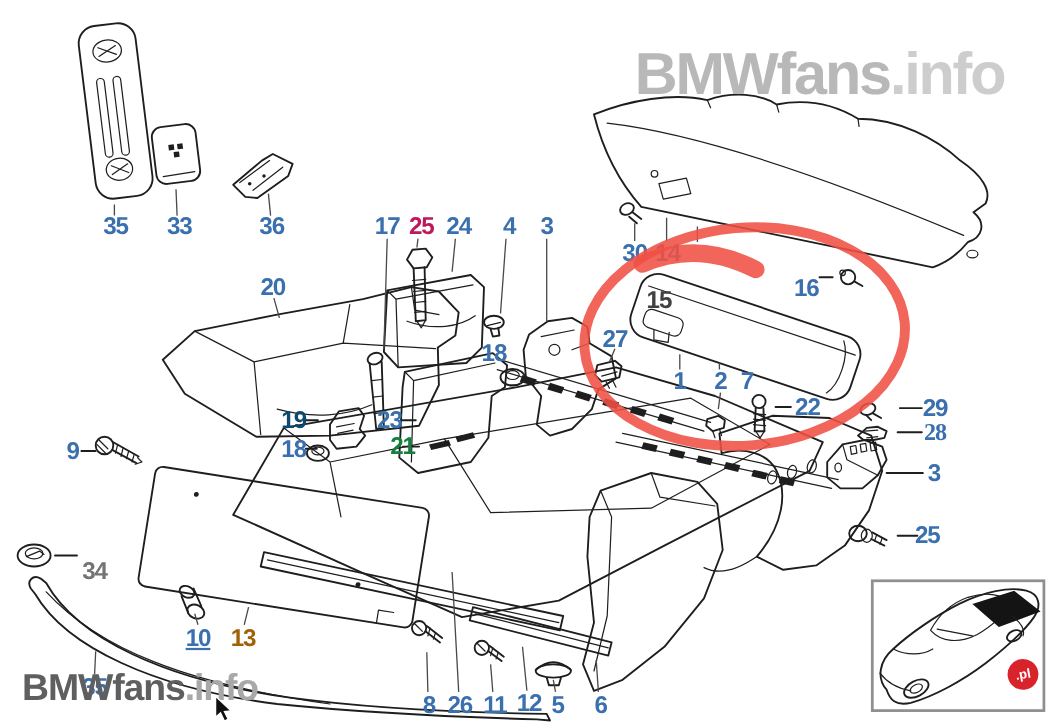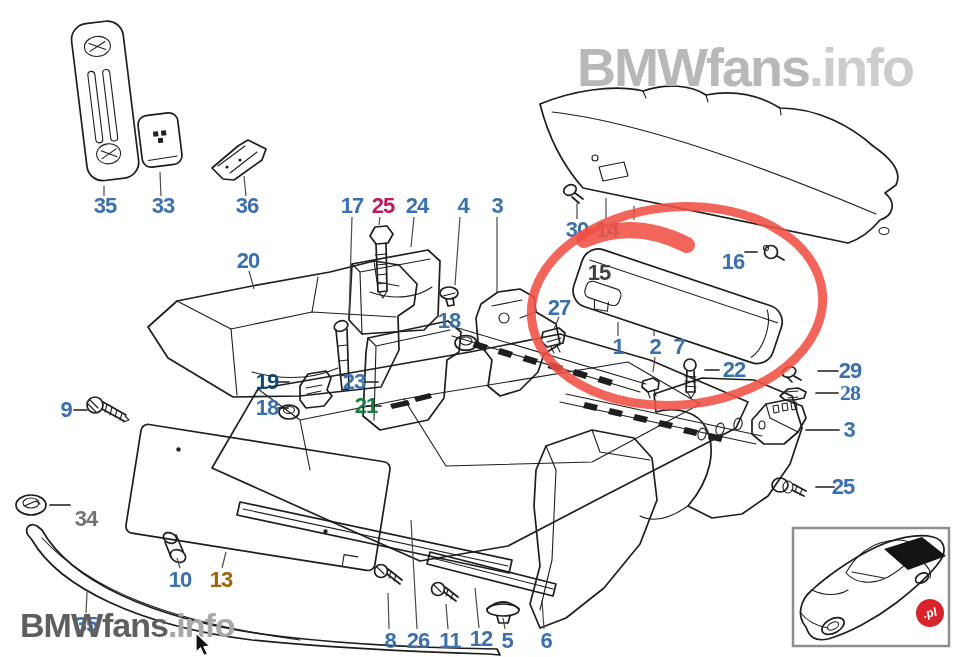--- a/index.html
+++ b/index.html
@@ -354,21 +354,21 @@
       <div class="lbl" style="left: 849px; top: 430px; color: rgb(58, 112, 173);">3</div>
       <div class="lbl" style="left: 843px; top: 487px; color: rgb(58, 112, 173);">25</div>
       <div class="lbl" style="left: 267px; top: 382px; color: #0c4a6e;">19</div>
       <div class="lbl" style="left: 267px; top: 408px; color: rgb(58, 112, 173);">18</div>
       <div class="lbl" style="left: 354px; top: 382px; color: rgb(58, 112, 173);">23</div>
       <div class="lbl" style="left: 366px; top: 406px; color: #15803d; text-align: center;">21</div>
       <div class="lbl" style="left: 449px; top: 321px; color: rgb(58, 112, 173);">18</div>
       <div class="lbl" style="left: 66px; top: 410px; color: rgb(58, 112, 173);">9</div>
       <div class="lbl" style="left: 86px; top: 519px; color: #737373;">34</div>
       <div class="lbl" style="left: 86px; top: 625px; color: rgb(58, 112, 173);">35</div>
-      <div class="lbl" style="left: 180px; top: 580px; color: rgb(58, 112, 173);">10</div>
+      <div class="lbl" style="left: 180px; top: 580px; color: rgb(58, 112, 173); text-decoration: underline;">10</div>
       <div class="lbl" style="left: 221px; top: 580px; color: #a16207;">13</div>
       <div class="lbl" style="left: 390px; top: 641px; color: rgb(58, 112, 173);">8</div>
       <div class="lbl" style="left: 418px; top: 641px; color: rgb(58, 112, 173);">26</div>
       <div class="lbl" style="left: 450px; top: 641px; color: rgb(58, 112, 173);">11</div>
       <div class="lbl" style="left: 481px; top: 639px; color: rgb(58, 112, 173);">12</div>
       <div class="lbl" style="left: 507px; top: 641px; color: rgb(58, 112, 173);">5</div>
       <div class="lbl" style="left: 546px; top: 641px; color: rgb(58, 112, 173);">6</div>
     </div>
 
   <svg class="redlayer" width="960" height="657" viewBox="0 0 960 657">

